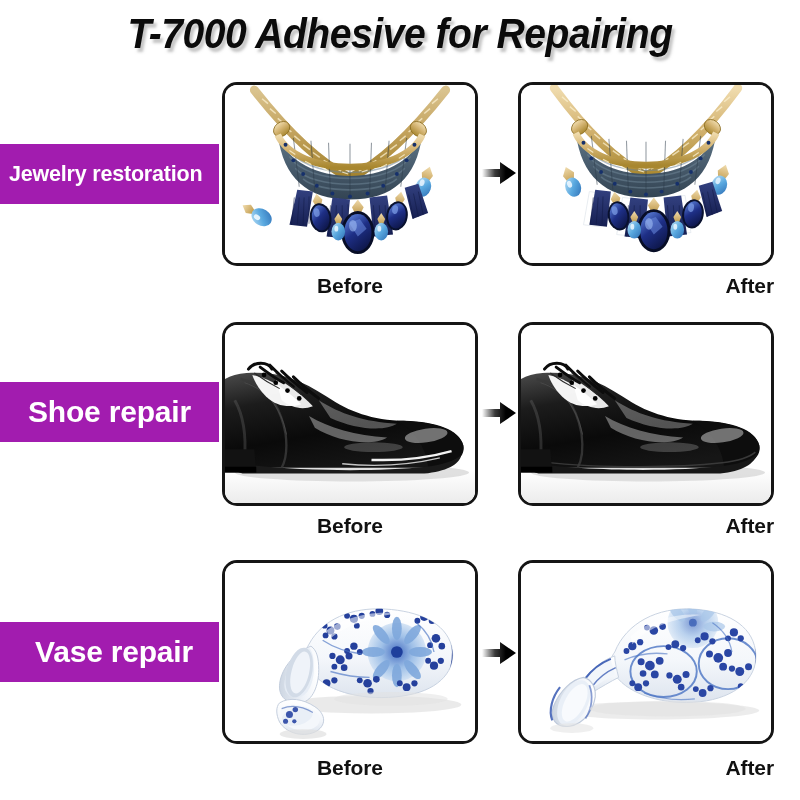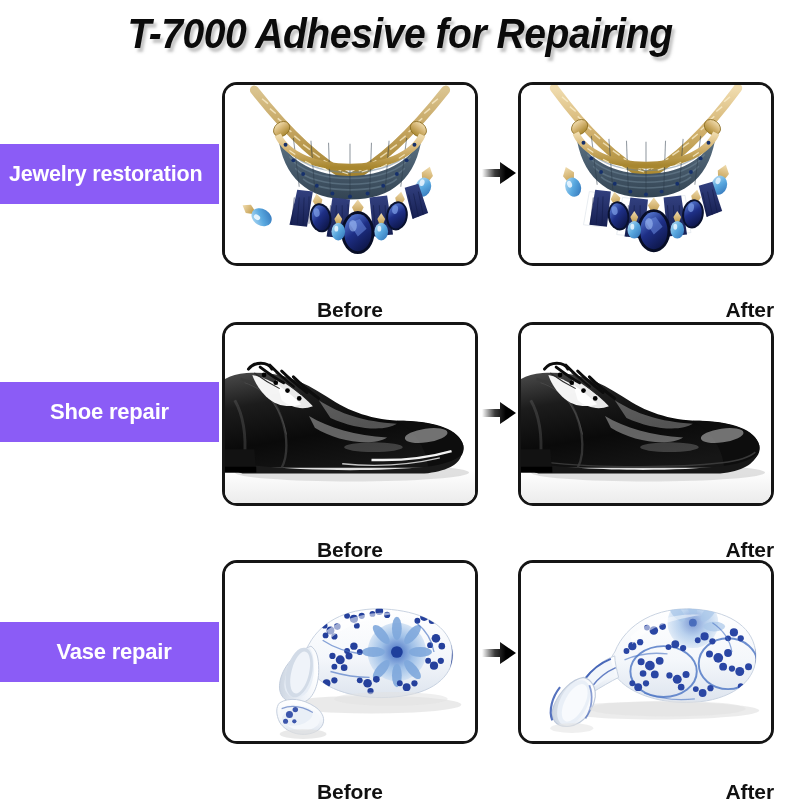--- a/index.html
+++ b/index.html
@@ -41,31 +41,31 @@
   #row-0 { top: 82px;  height: 230px; }
   #row-1 { top: 322px; height: 230px; }
   #row-2 { top: 560px; height: 232px; }
 
   
   .cat-bar {
     position: absolute;
     left: 0;
     width: 219px;
     height: 60px;
-    background: #8b5cf6;
+    background: #a21caf;
     display: flex;
     align-items: center;
     z-index: 5;
   }
   #row-0 .cat-bar { top: 62px; justify-content: flex-start; padding-left: 9px; }
   #row-1 .cat-bar { top: 60px; justify-content: center; padding-left: 0; }
   #row-2 .cat-bar { top: 62px; justify-content: center; padding-left: 9px; }
   .cat-label {
     color: #ffffff;
-    font-size: 22px;
+    font-size: 30px;
     font-weight: 700;
     letter-spacing: -0.2px;
     white-space: nowrap;
   }
   #row-0 .cat-label { font-size: 21.5px; }
 
   
   .panel {
     position: absolute;
     width: 256px;
@@ -91,21 +91,20 @@
   #row-2 .arrow { top: 78px; }
 
   
   .caption {
     position: absolute;
     font-size: 21px;
     font-weight: 700;
     color: #111111;
     white-space: nowrap;
     letter-spacing: -0.1px;
-    margin-top: 24px;
   }
   .caption.before { left: 222px; width: 256px; text-align: center; top: 192px; }
   .caption.after  { left: 518px; width: 256px; text-align: right; top: 192px; }
   #row-2 .caption.before { top: 196px; }
   #row-2 .caption.after  { top: 196px; }
 </style>
 </head>
 <body>
 
 <div id="page">

